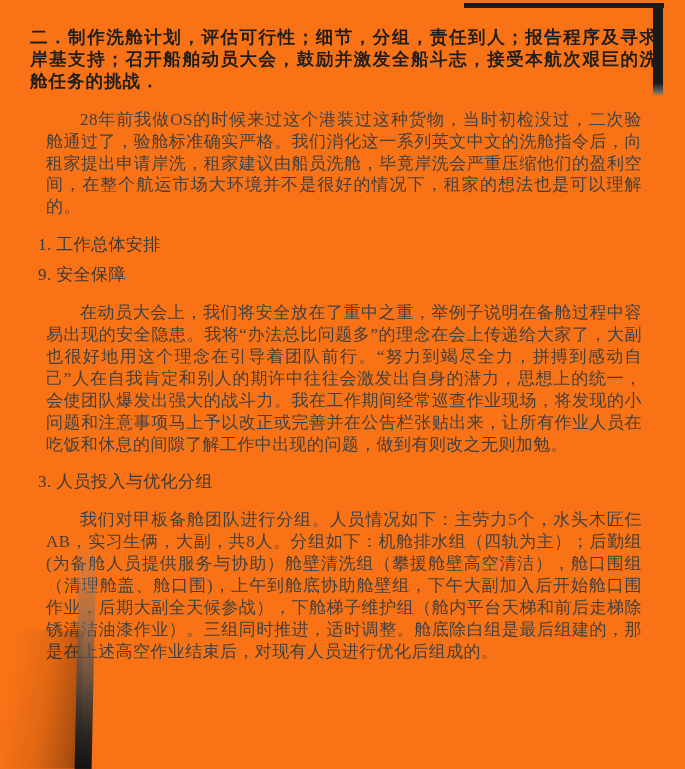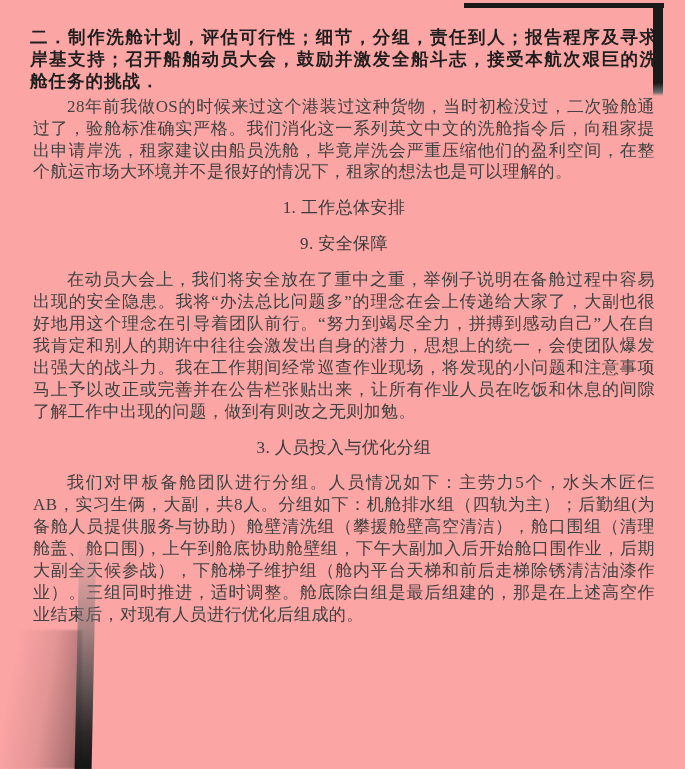--- a/index.html
+++ b/index.html
@@ -1,19 +1,19 @@
 <!DOCTYPE html>
 <html><head>
 <meta charset="utf-8">
 <style>
   html,body { margin:0; padding:0; background:#ffffff; }
   .page {
     position:relative;
     width:685px; height:769px;
-    background:#fca5a5;
+    background:#f97316;
     overflow:hidden;
     font-family:"Liberation Serif", serif;
   }
   .content {
     position:absolute;
     left:30px; top:27px; width:628px;
   }
   .heading {
     font-family:"Liberation Sans", sans-serif;
     font-weight:bold;
@@ -26,29 +26,29 @@
     margin:0 0 2px 0;
   }
   .para {
     font-size:17px;
     line-height:21.9px;
     letter-spacing:0.4px;
     color:#414141;
     text-align:justify;
     text-justify:inter-ideograph;
     text-indent:2em;
-    margin:3px;
+    margin:16px;
   }
   .subheading {
     font-size:17px;
     line-height:21.9px;
     letter-spacing:0.4px;
     color:#3a3a3a;
-    text-align:center;
-    margin:14px;
+    text-align:left;
+    margin:8px;
   }
   
   .frame-h {
     position:absolute; left:464px; top:3px;
     width:200px; height:5px;
     background:#1a1a1a;
   }
   .frame-v {
     position:absolute; left:653px; top:3px;
     width:10px; height:93px;

